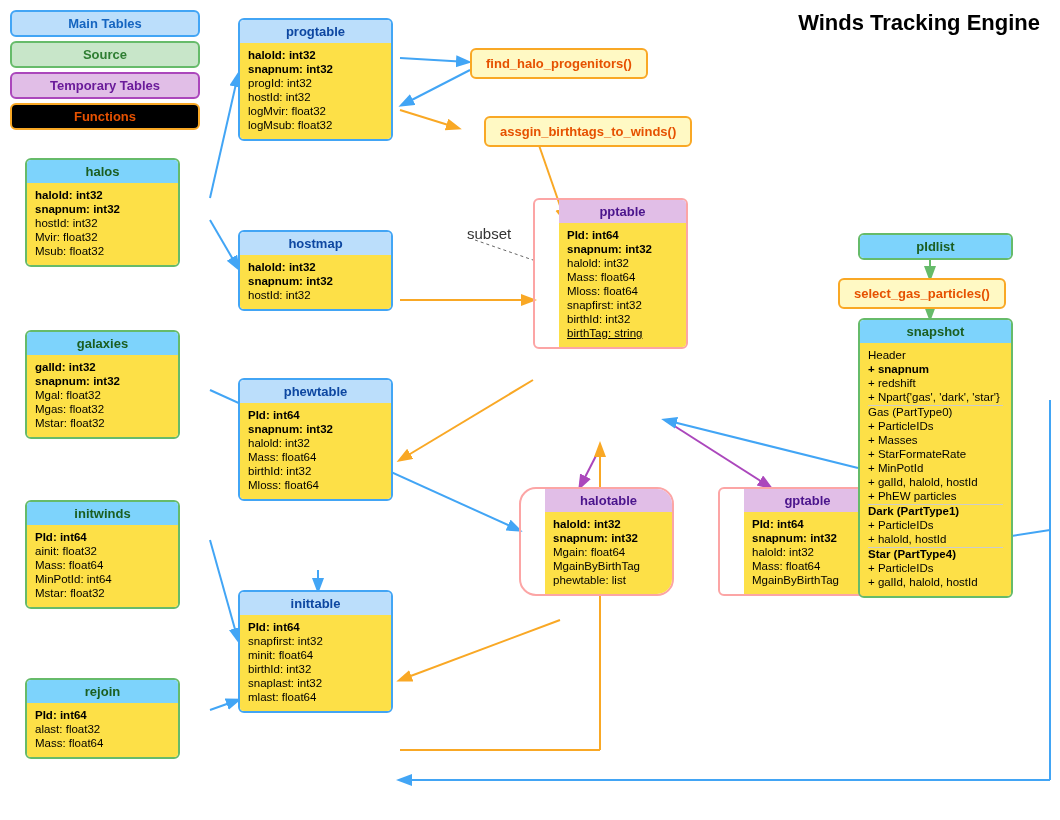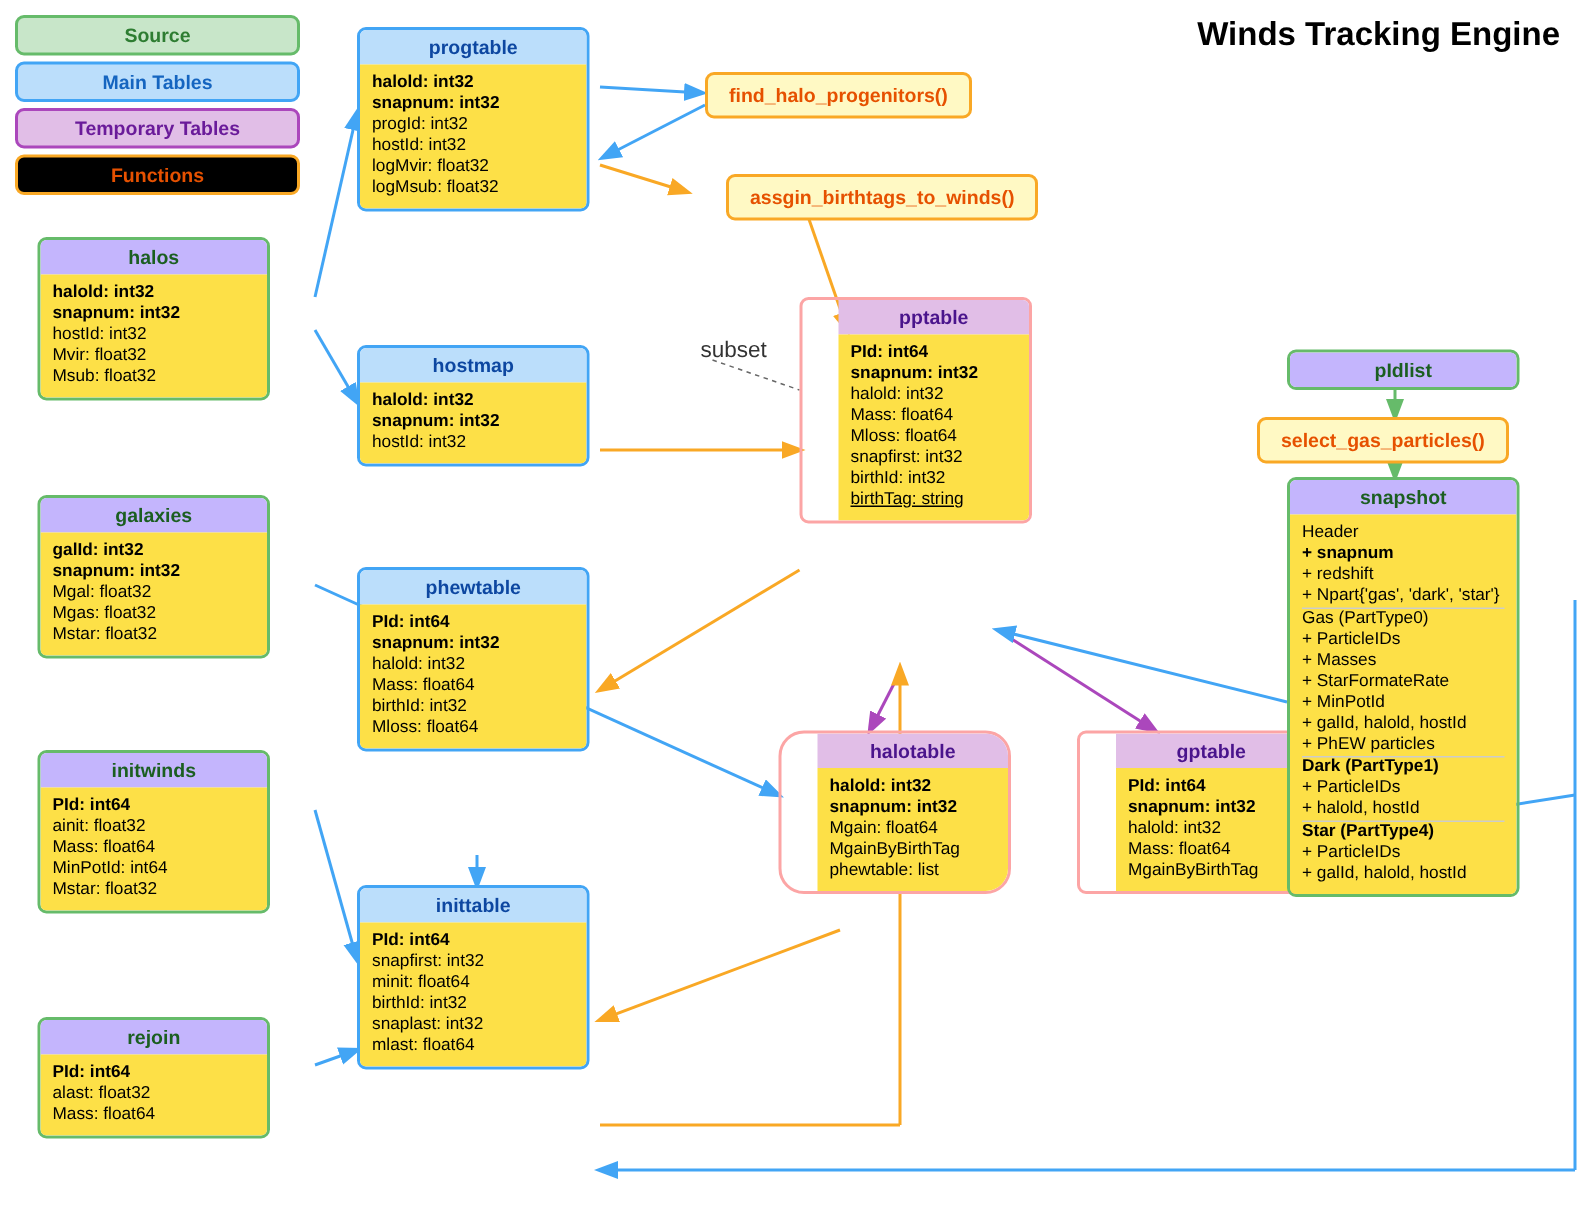--- a/index.html
+++ b/index.html
@@ -52,21 +52,21 @@
       background: #fde047;
     }
     .db-table .table-body div {
       margin: 2px 0;
       font-size: 11.5px;
     }
     .db-table .table-body div.bold { font-weight: bold; }
 
     
     .tbl-green { border: 2px solid #66bb6a; }
-    .tbl-green .table-header { background: #c4b5fd; color: #1b5e20; }
+    .tbl-green .table-header { background: #7dd3fc; color: #1b5e20; }
 
     
     .tbl-blue { border: 2px solid #42a5f5; }
     .tbl-blue .table-header { background: #bbdefb; color: #0d47a1; }
 
     
     .tbl-purple { border: 2px solid #fca5a5; padding-left: 24px; }
     .tbl-purple .table-header { background: #e1bee7; color: #4a148c; }
 
     
@@ -94,22 +94,22 @@
     .subset-label {
       position: absolute;
       font-size: 15px;
       color: #333;
     }
   </style>
 </head>
 <body>
 
 <div id="legend">
+  <div class="legend-item legend-main">Main Tables</div>
   <div class="legend-item legend-source">Source</div>
-  <div class="legend-item legend-main">Main Tables</div>
   <div class="legend-item legend-temp">Temporary Tables</div>
   <div class="legend-item legend-func">Functions</div>
 </div>
 
 <div id="title">Winds Tracking Engine</div>
 
 <svg id="arrows">
   <defs>
     <marker id="arr-blue" markerWidth="8" markerHeight="8" refX="6" refY="3" orient="auto">
       <path d="M0,0 L0,6 L8,3 z" fill="#42a5f5"></path>

